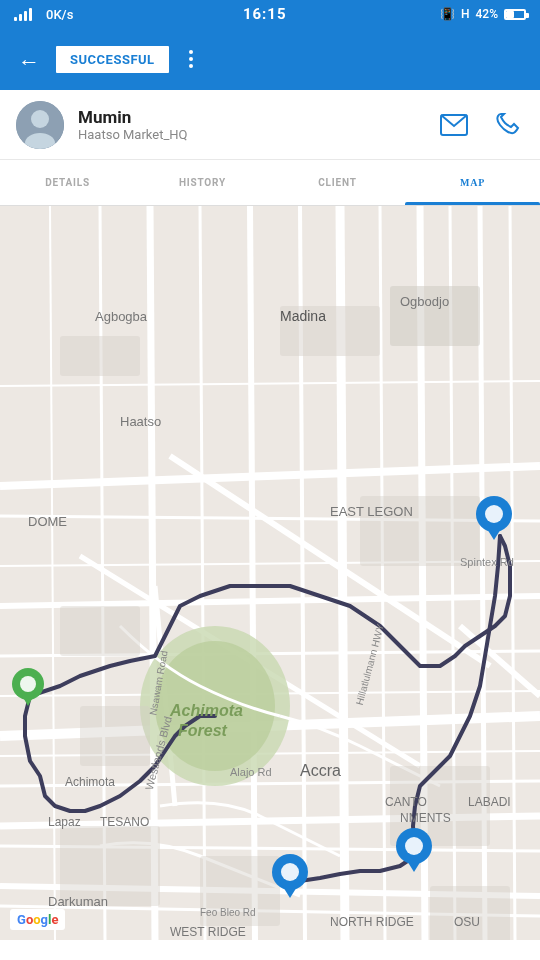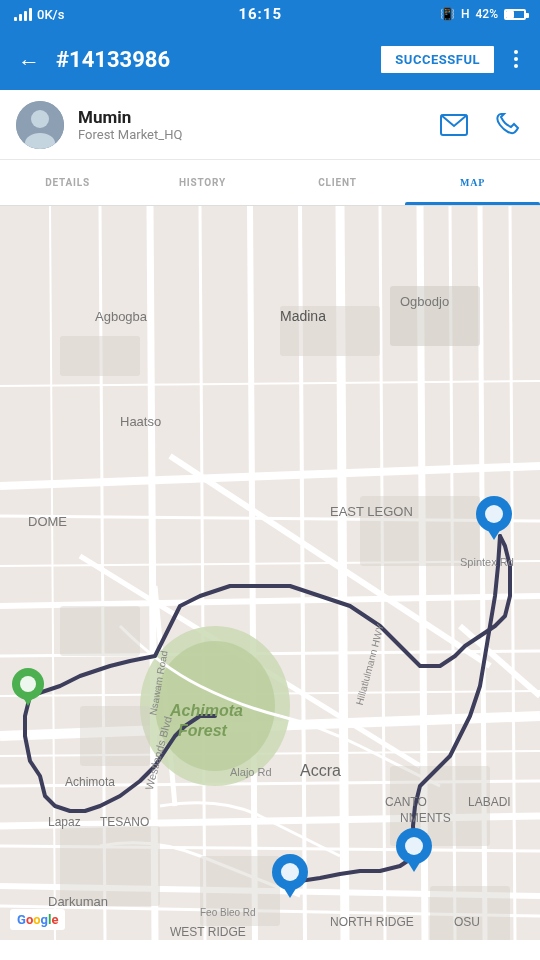--- a/index.html
+++ b/index.html
@@ -11,21 +11,21 @@
       background: #1a7fd4;
       height: 28px;
       display: flex;
       align-items: center;
       justify-content: space-between;
       padding: 0 14px;
       color: #fff;
       font-size: 13px;
       font-weight: 500;
     }
-    .status-left { display: flex; align-items: center; gap: 5px; }
+    .status-left { display: flex; align-items: center; gap: 14px; }
     .signal-bars { display: flex; align-items: flex-end; gap: 2px; height: 14px; }
     .signal-bars span { background: #fff; width: 3px; display: block; border-radius: 1px; }
     .status-time { font-size: 15px; font-weight: bold; letter-spacing: 1px; margin-left: 16px; }
     .status-right { display: flex; align-items: center; gap: 6px; font-size: 12px; }
     .battery-icon { width: 22px; height: 11px; border: 2px solid #fff; border-radius: 2px; position: relative; display: inline-block; }
     .battery-icon::after { content: ''; position: absolute; right: -5px; top: 2px; width: 3px; height: 5px; background: #fff; border-radius: 0 1px 1px 0; }
     .battery-fill { height: 100%; background: #fff; width: 42%; border-radius: 1px; }
 
     
     .header {
@@ -154,21 +154,20 @@
     <span>H</span>
     <span>42%</span>
     <div class="battery-icon">
       <div class="battery-fill"></div>
     </div>
   </div>
 </div>
 
 <div class="header">
   <span class="back-btn">←</span>
-  <span class="order-number">#14133986</span>
   <span class="status-badge">SUCCESSFUL</span>
   <div class="more-btn">
     <div class="more-dot"></div>
     <div class="more-dot"></div>
     <div class="more-dot"></div>
   </div>
 </div>
 
 <div class="profile-row">
   <div class="avatar">
@@ -176,21 +175,21 @@
 
       <svg width="48" height="48" viewBox="0 0 48 48">
         <circle cx="24" cy="24" r="24" fill="#8da0b3"></circle>
         <circle cx="24" cy="18" r="9" fill="#c5d5e0"></circle>
         <ellipse cx="24" cy="42" rx="15" ry="10" fill="#c5d5e0"></ellipse>
       </svg>
     </div>
   </div>
   <div class="profile-info">
     <div class="profile-name">Mumin</div>
-    <div class="profile-sub">Forest Market_HQ</div>
+    <div class="profile-sub">Haatso Market_HQ</div>
   </div>
   <div class="contact-icons">
     <div class="contact-icon">
       <svg width="28" height="22" viewBox="0 0 28 22" fill="none">
         <rect x="1" y="1" width="26" height="20" rx="2" stroke="#1a7fd4" stroke-width="2" fill="none"></rect>
         <polyline points="1,1 14,12 27,1" stroke="#1a7fd4" stroke-width="2" fill="none"></polyline>
       </svg>
     </div>
     <div class="contact-icon">
       <svg width="24" height="26" viewBox="0 0 24 26" fill="none">

